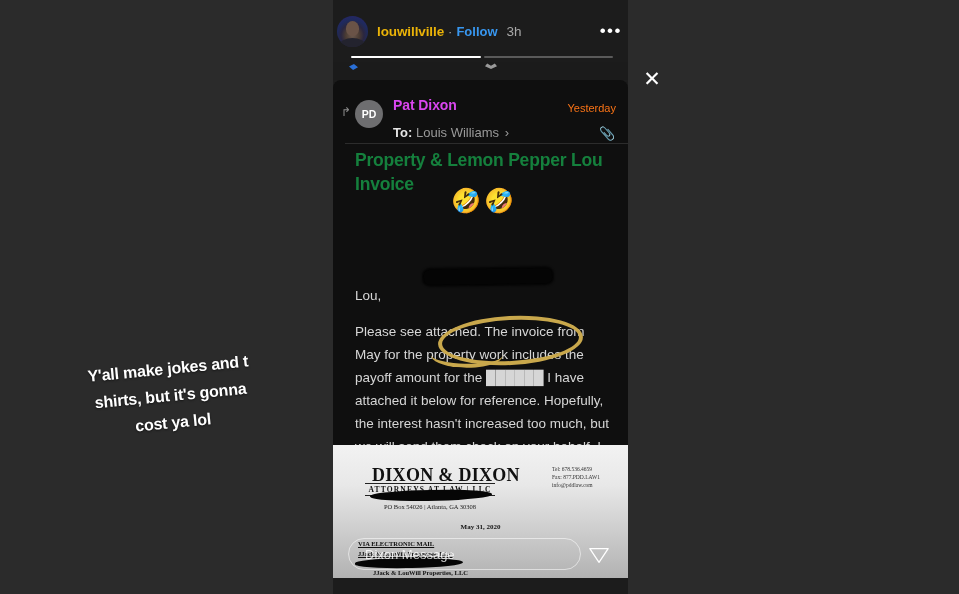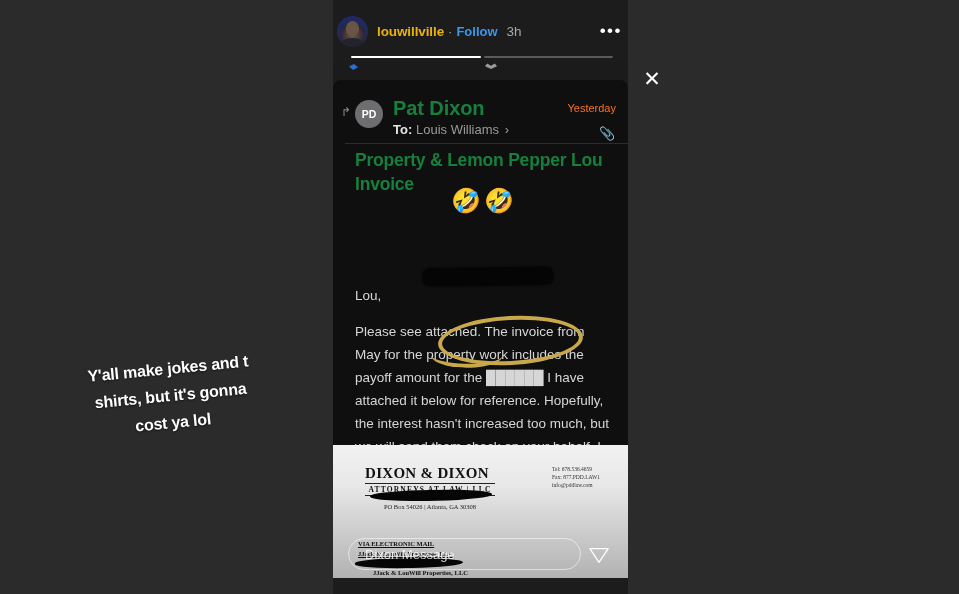--- a/index.html
+++ b/index.html
@@ -164,22 +164,22 @@
     border-radius: 50%;
     background: #6e6e70;
     color: #ffffff;
     font-size: 10.5px;
     font-weight: bold;
     display: flex; align-items: center; justify-content: center;
     margin-top: 6px;
     flex: 0 0 auto;
   }
   #sender-text { margin-left: 10px; margin-top: 3px; }
-  #sender-name { color: #15803d; font-size: 20px; font-weight: bold; letter-spacing: -0.1px; }
-  #recipient-line { font-size: 13px; margin-top: 2px; text-align: center; }
+  #sender-name { color: #d946ef; font-size: 14px; font-weight: bold; letter-spacing: -0.1px; }
+  #recipient-line { font-size: 13px; margin-top: 12px; text-align: center; }
   #recipient-label { color: #e6e6e6; font-weight: bold; }
   #recipient-name { color: #9a9a9a; }
   #recipient-chevron { color: #9a9a9a; margin-left: 2px; }
   #sender-meta { margin-left: auto; text-align: right; margin-top: 4px; }
   #email-date { color: #f97316; font-size: 11px; }
   #attachment-icon { color: #8b8b8b; font-size: 13px; margin-top: 10px; display: block; }
 
   #card-divider {
     position: absolute;
     left: 12px; top: 63px;
@@ -274,24 +274,24 @@
     left: 333px;
     top: 445px;
     width: 295px;
     height: 133px;
     background: linear-gradient(180deg, #f2f2f2 0%, #e8e8e8 30%, #cfcfcf 62%, #b2b2b2 100%);
     overflow: hidden;
   }
 
   #doc-firm-name {
     position: absolute;
-    left: 32px; top: 20px;
+    left: 39px; top: 20px;
     color: #111;
     font-family: "Liberation Serif", serif;
-    font-size: 15px;
+    font-size: 18px;
     font-weight: bold;
     letter-spacing: 0.3px;
   }
   #doc-firm-sub {
     position: absolute;
     left: 32px; top: 38px;
     width: 130px;
     color: #111;
     font-family: "Liberation Serif", serif;
     font-size: 7.5px;
@@ -478,20 +478,21 @@
 <div id="story-caption">Y'all make jokes and t shirts, but it's gonna cost ya lol</div>
 
 <div id="attached-doc">
   <div id="doc-firm-name">DIXON &amp; DIXON</div>
   <div id="doc-firm-sub">ATTORNEYS AT LAW | LLC</div>
   <div id="doc-address">PO Box 54026 | Atlanta, GA 30308</div>
   <div id="doc-letterhead-redaction"></div>
   <div id="doc-contact" style="white-space:pre-line">Tel: 678.536.4659
 Fax: 877.PDD.LAW1
 info@pddlaw.com</div>
+  <div id="doc-date">May 31, 2020</div>
   <div id="doc-via">VIA ELECTRONIC MAIL</div>
   <div id="doc-client">JJack &amp; LouWill Properties, LLC</div>
   <div id="doc-client-redaction"></div>
   <div id="doc-client-line2">JJack &amp; LouWill Properties, LLC</div>
 
 </div>
 
 <div id="message-bar">
   <span id="message-placeholder">Dixon Message</span>
 </div>

